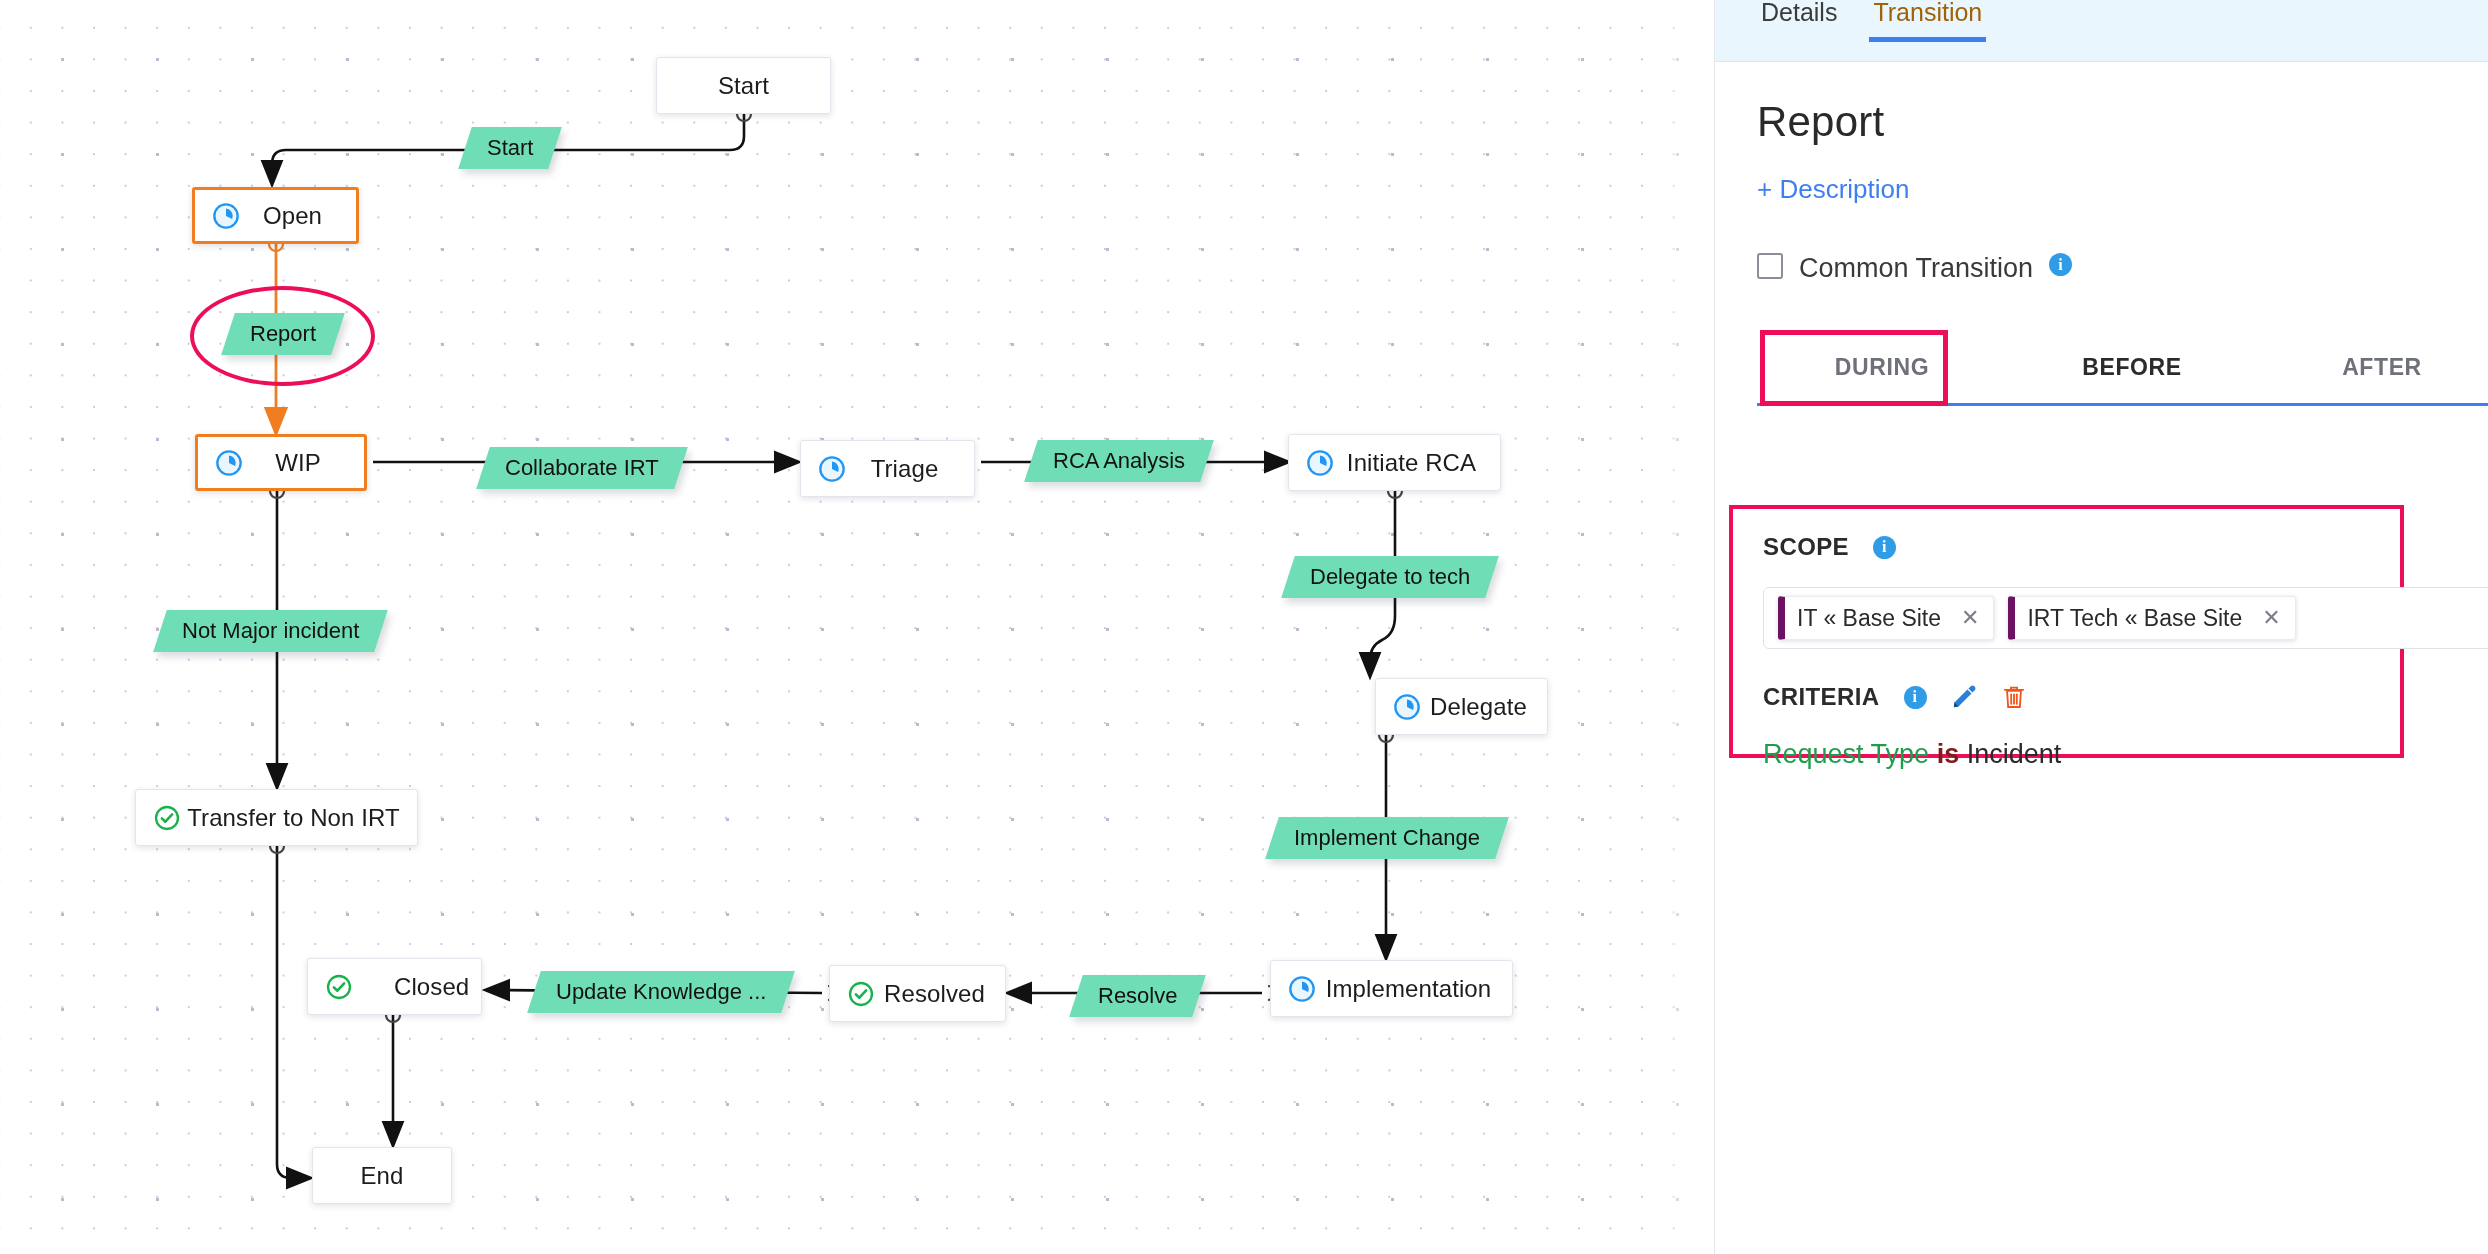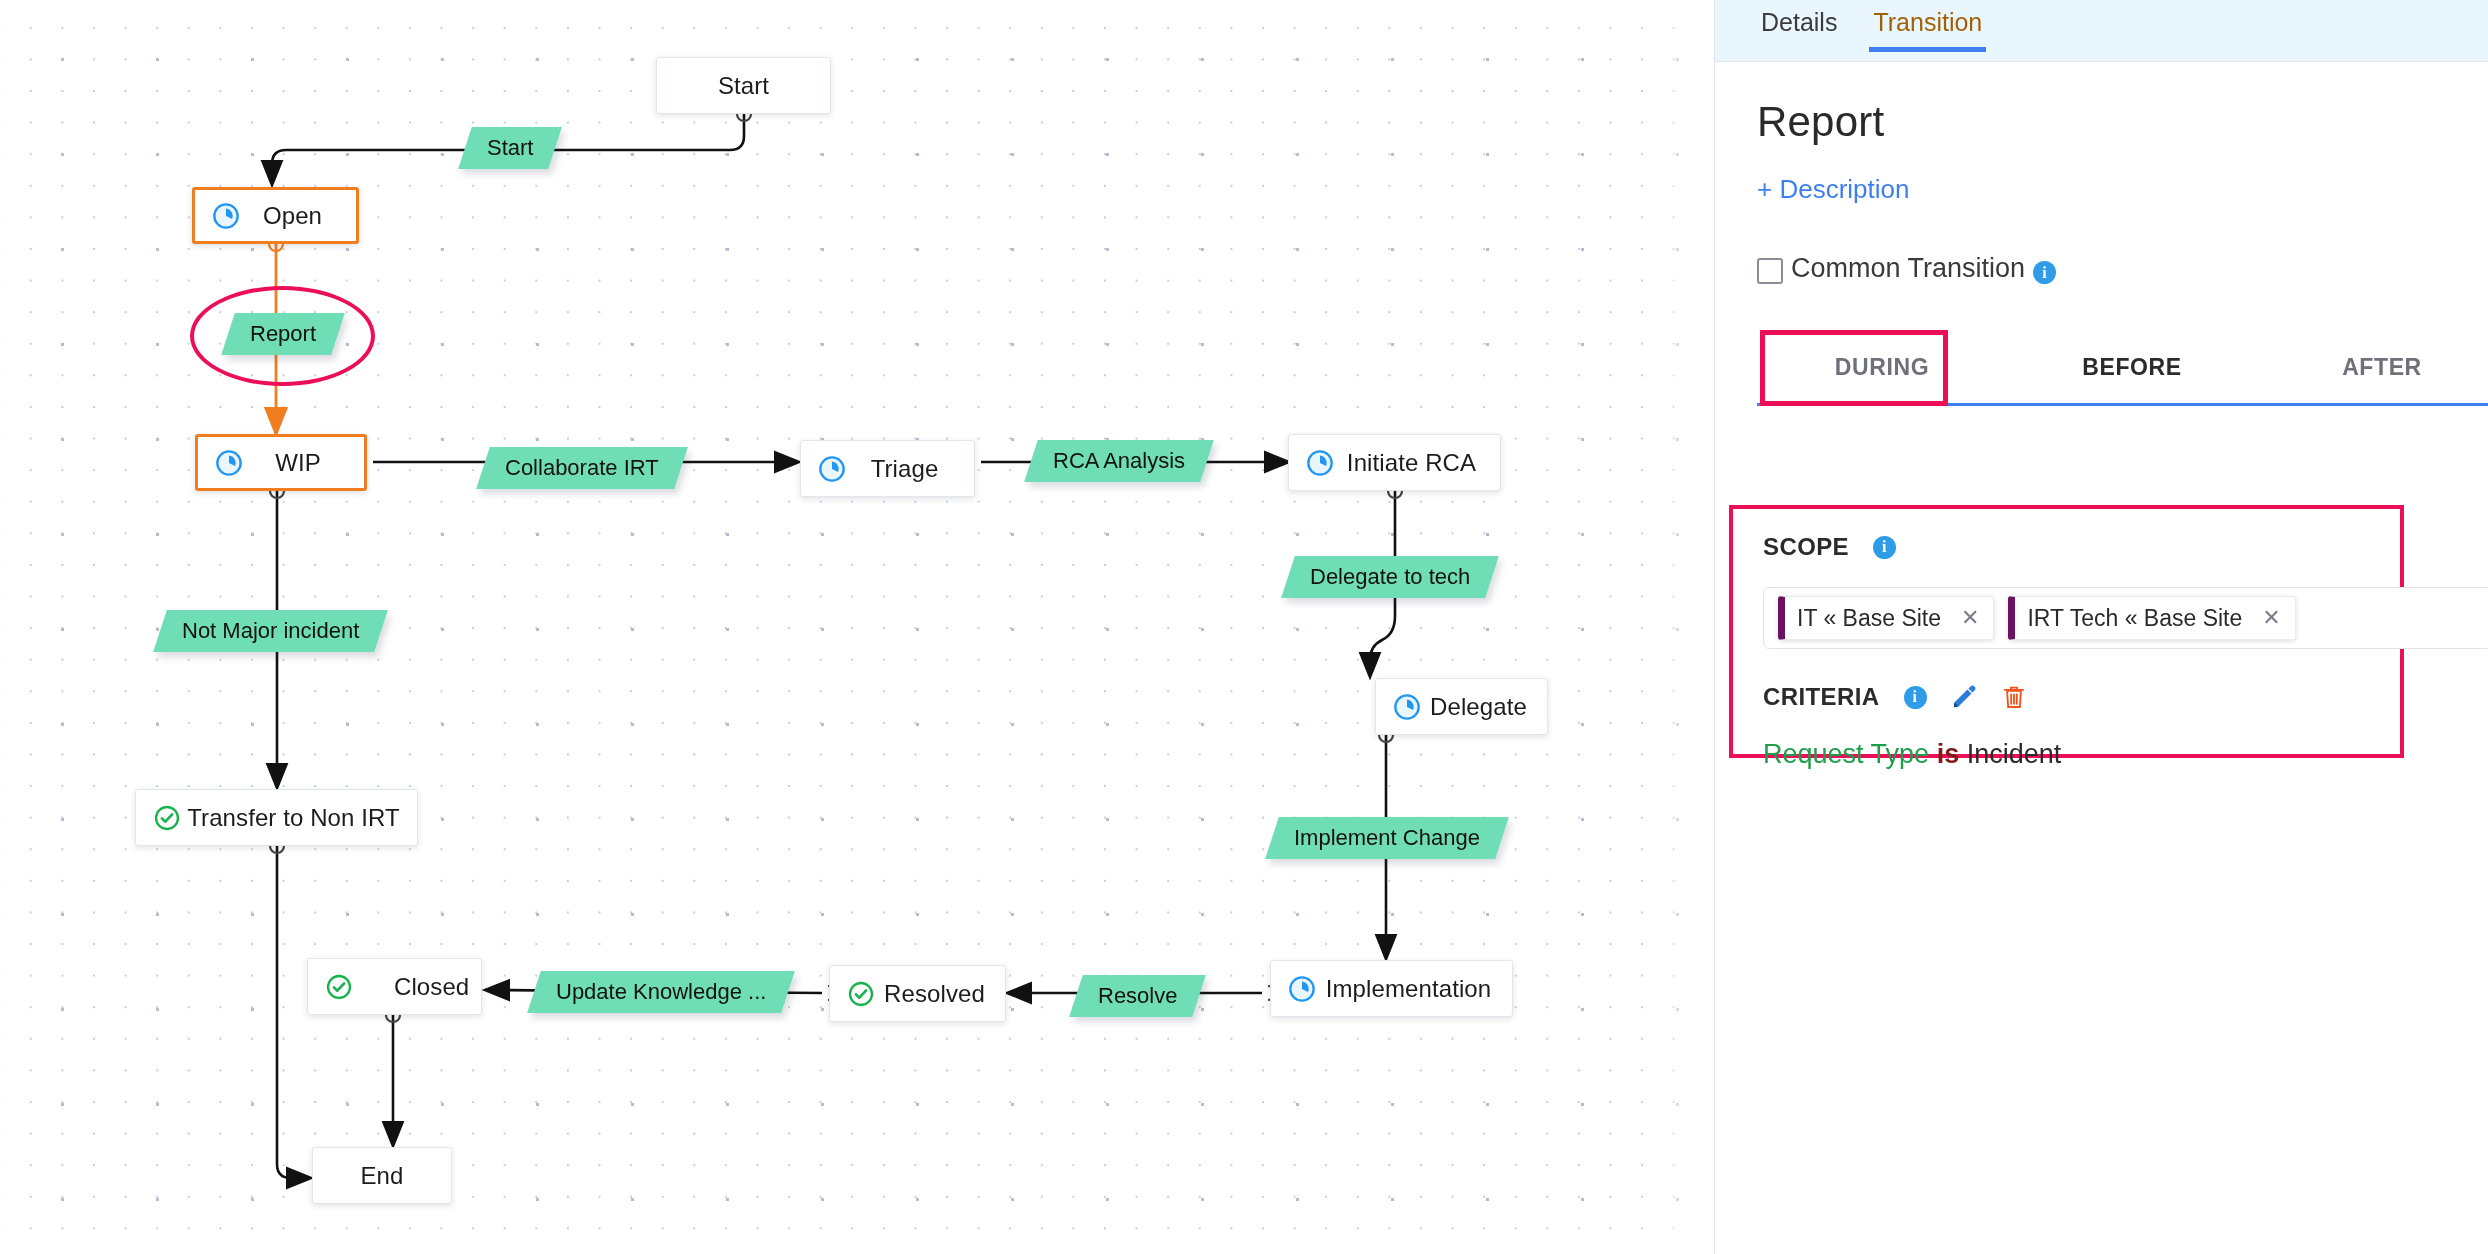--- a/index.html
+++ b/index.html
@@ -76,39 +76,39 @@
   #panel {
     position: relative;
     flex: 1 1 auto;
     height: 1254px;
     background: #ffffff;
     border-left: 1px solid #e6e8ee;
     overflow: hidden;
   }
   #panel-tabs {
     height: 62px; background: #e9f6fd;
-    display: flex; align-items: center;
+    display: flex; align-items: flex-start;
     padding-left: 28px;
     border-bottom: 1px solid #e3e6ec;
     position: relative;
   }
   .ptab {
     font-size: 25px; color: #3b3b3b; padding: 0 18px 16px 18px;
     position: relative; cursor: pointer; line-height: 1;
   }
   .ptab.active { color: #a16207; }
   .ptab.active::after{
     content:""; position:absolute; left:14px; right:14px; bottom:-1px; height:5px;
     background:#3d7ff0;
   }
 
   #panel-body { padding: 36px 42px 0 42px; }
   #trans-title { font-size: 42px; font-weight: normal; color: #2a2a2a; letter-spacing:.2px; }
   #add-desc { margin-top: 28px; font-size: 26px; color: #3d7ff0; cursor: pointer; display:inline-block;}
-  #common-row { margin-top: 48px; display: flex; align-items: flex-end; gap: 8px; }
+  #common-row { margin-top: 48px; display: flex; align-items: flex-start; gap: 16px; }
   #common-chk {
     width: 26px; height: 26px; border: 2px solid #8b8e99; border-radius: 3px; background:#fff;
     flex: 0 0 auto; cursor:pointer;
   }
   #common-label { font-size: 27px; color: #3a3a3a; }
 
   .info-i {
     display:inline-flex; align-items:center; justify-content:center;
     width: 23px; height: 23px; border-radius: 50%;
     background: #2f9ce8; color:#fff; font-size: 16px; font-weight:bold;

